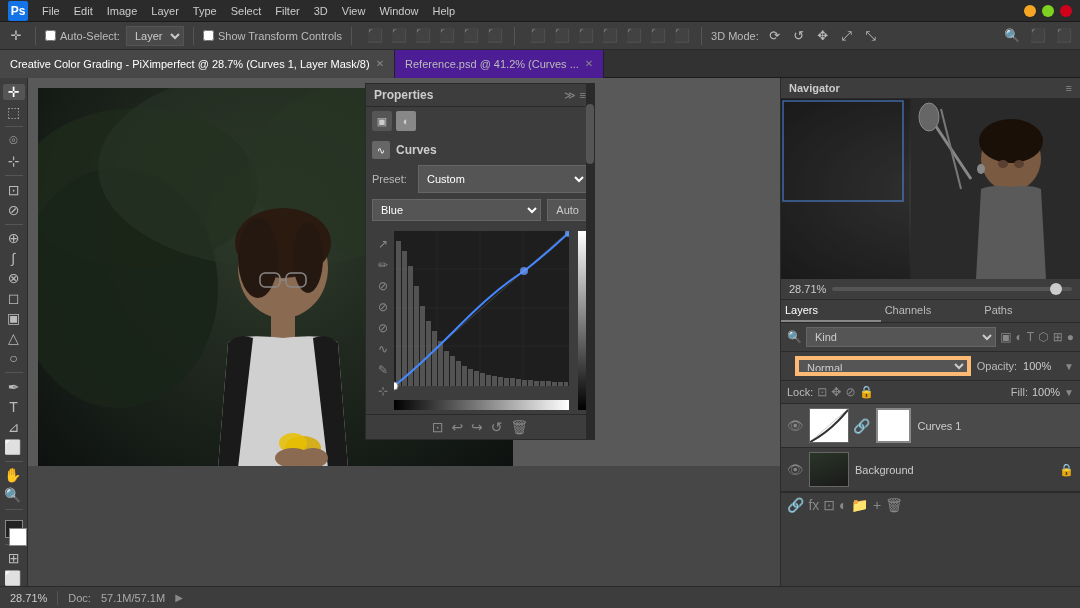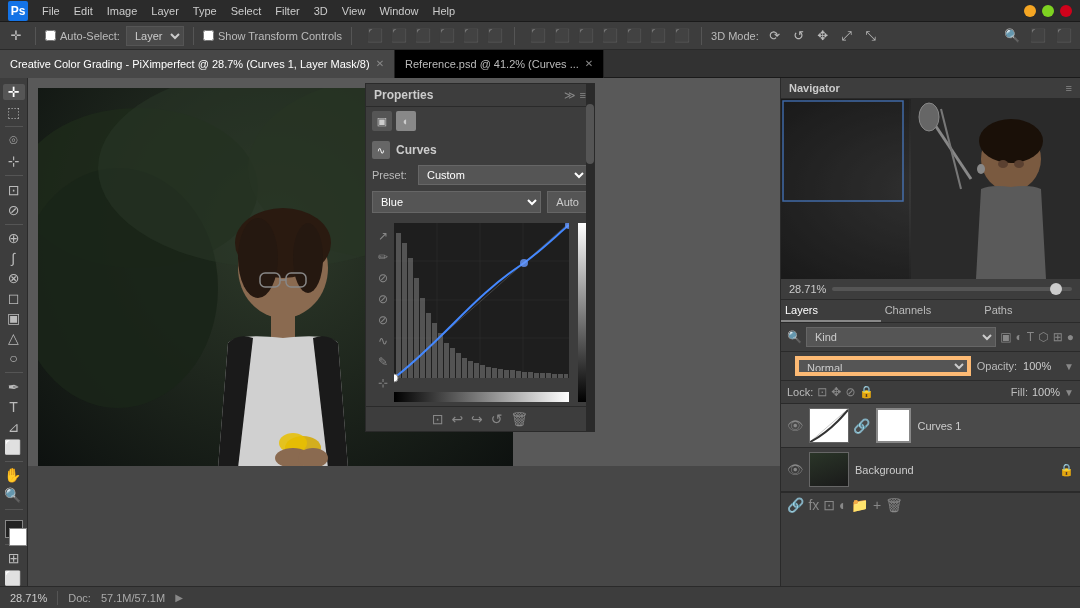--- a/index.html
+++ b/index.html
@@ -18,21 +18,21 @@
     
     #toolbar { display: flex; align-items: center; background: #3d3d3d; height: 28px; padding: 0 6px; gap: 6px; border-bottom: 1px solid #2a2a2a; font-size: 11px; }
     .toolbar-icon { width: 20px; height: 20px; display: flex; align-items: center; justify-content: center; color: #bbb; cursor: pointer; font-size: 13px; }
     .toolbar-sep { width: 1px; height: 18px; background: #555; margin: 0 3px; }
     .toolbar-checkbox { display: flex; align-items: center; gap: 4px; font-size: 11px; color: #bbb; }
     .toolbar-checkbox input { width: 11px; height: 11px; }
     .toolbar-select { background: #4a4a4a; border: 1px solid #555; color: #ccc; font-size: 11px; padding: 1px 4px; height: 20px; }
 
     
     #tab-bar { display: flex; align-items: center; background: #323232; height: 28px; border-bottom: 1px solid #1a1a1a; }
-    .tab { display: flex; align-items: center; padding: 0 10px; height: 28px; font-size: 11px; color: #bbb; cursor: pointer; background: #000000; border-right: 1px solid #222; gap: 6px; }
+    .tab { display: flex; align-items: center; padding: 0 10px; height: 28px; font-size: 11px; color: #bbb; cursor: pointer; background: #4c1d95; border-right: 1px solid #222; gap: 6px; }
     .tab.active { background: #474747; color: #fff; }
     .tab-close { font-size: 10px; color: #888; cursor: pointer; }
 
     
     #main { display: flex; height: calc(608px - 22px - 28px - 28px - 22px); }
 
     
     #left-toolbar { width: 28px; background: #3d3d3d; display: flex; flex-direction: column; align-items: center; padding-top: 6px; gap: 4px; border-right: 1px solid #2a2a2a; }
     .tool-btn { width: 22px; height: 22px; display: flex; align-items: center; justify-content: center; color: #bbb; cursor: pointer; font-size: 14px; border-radius: 2px; }
     .tool-btn:hover, .tool-btn.active { background: #555; color: white; }
@@ -59,21 +59,21 @@
     .panel-tab-icon { width: 20px; height: 20px; background: #555; border-radius: 2px; display: flex; align-items: center; justify-content: center; cursor: pointer; font-size: 11px; }
     .panel-tab-icon.active { background: #888; }
 
     .panel-content { padding: 6px; }
     .curves-header { display: flex; align-items: center; gap: 6px; margin-bottom: 6px; }
     .curves-icon { width: 18px; height: 18px; background: #666; border-radius: 2px; display: flex; align-items: center; justify-content: center; font-size: 10px; color: white; }
     .curves-title { font-size: 12px; color: #ccc; font-weight: bold; }
 
     .preset-row { display: flex; align-items: center; gap: 6px; margin-bottom: 6px; }
     .preset-label { font-size: 11px; color: #bbb; width: 40px; }
-    .preset-select { flex: 1; background: #555; border: 1px solid #666; color: #fff; font-size: 11px; padding: 2px 4px; height: 20px; cursor: pointer; }
+    .preset-select { flex: 1; background: #555; border: 1px solid #666; color: #fff; font-size: 11px; padding: 2px 4px; height: 28px; cursor: pointer; }
 
     .channel-row { display: flex; align-items: flex-end; gap: 6px; margin-bottom: 4px; }
     .channel-select { flex: 1; background: #555; border: 1px solid #666; color: #fff; font-size: 11px; padding: 2px 4px; height: 22px; cursor: pointer; }
     .auto-btn { background: #555; border: 1px solid #666; color: #ccc; font-size: 11px; padding: 2px 8px; cursor: pointer; height: 22px; }
 
     
     .panel-bottom { display: flex; align-items: center; justify-content: center; gap: 8px; padding: 4px; border-top: 1px solid #2a2a2a; }
     .panel-bottom-btn { background: none; border: none; color: #888; cursor: pointer; font-size: 14px; }
 
     

